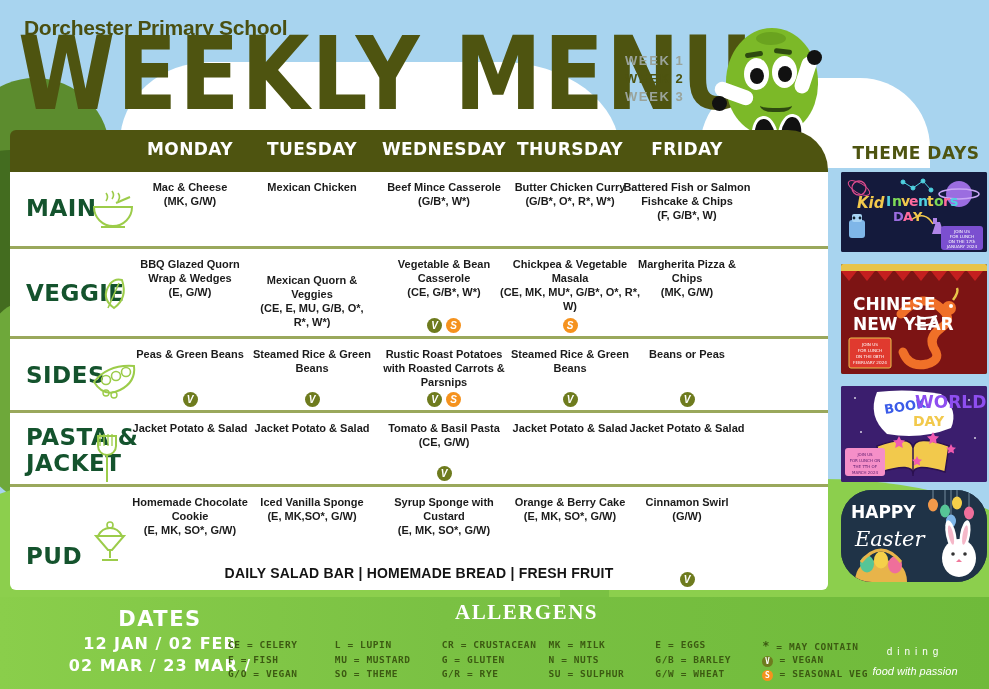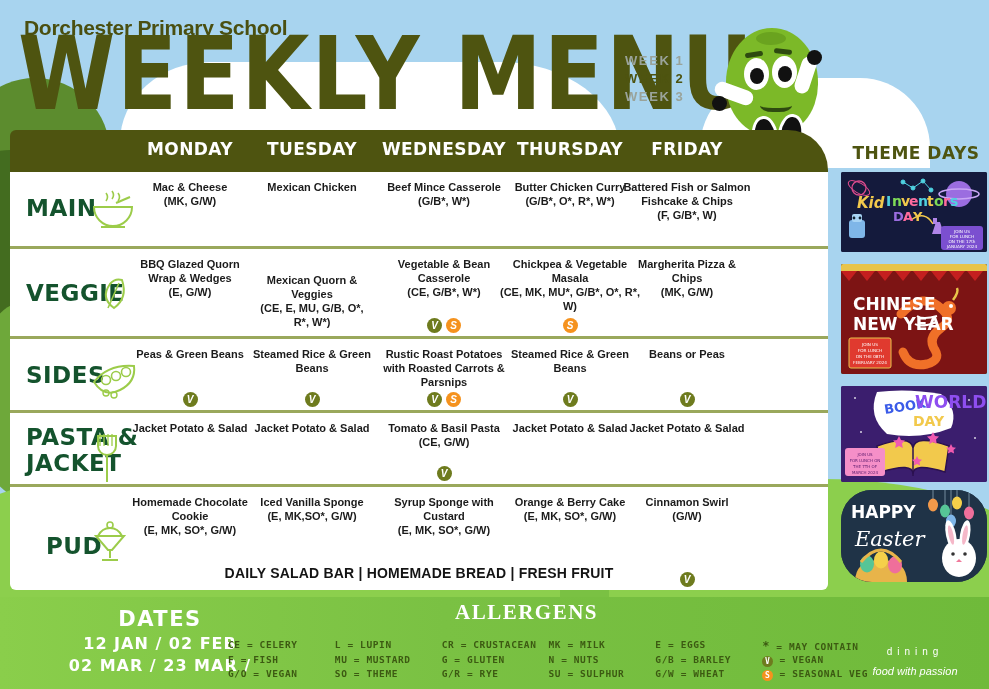--- a/index.html
+++ b/index.html
@@ -237,21 +237,21 @@
                 <path d="M12 4 v12 M16 4 v12 M20 4 v12 M24 4 v12" stroke="#9ccc4a" stroke-width="1.3"></path>
               </svg></span>
             <div class="cell" style="left: 120px; width: 120px; top: 8px;"><span>Jacket Potato &amp; Salad</span></div>
             <div class="cell" style="left: 242px; width: 120px; top: 8px;"><span>Jacket Potato &amp; Salad</span></div>
             <div class="cell" style="left: 364px; width: 140px; top: 8px; text-align: center;"><span>Tomato &amp; Basil Pasta</span><span class="alg">(CE, G/W)</span></div>
             <div class="badges" style="left: 364px; width: 140px; top: 50px;"><span class="badge v">V</span></div>
             <div class="cell" style="left: 490px; width: 140px; top: 8px;"><span>Jacket Potato &amp; Salad</span></div>
             <div class="cell" style="left: 612px; width: 130px; top: 8px;"><span>Jacket Potato &amp; Salad</span></div>
           </div>
           <div class="row" style="top: 312px; height: 106px;">
-            <div class="rowlabel" style="top: 46px; margin-left: 20px;">PUD</div>
+            <div class="rowlabel" style="top: 56px;">PUD</div>
             <span style="position: absolute; left: 78px; top: 33px; width: 50px; height: 44px;"><svg viewBox="0 0 44 44" width="44" height="44">
                 <path d="M8 16 h28 l-12 14 h-4 z" fill="none" stroke="#9ccc4a" stroke-width="2"></path>
                 <path d="M22 30 v8 M14 40 h16" stroke="#9ccc4a" stroke-width="2"></path>
                 <path d="M10 16 q4 -8 12 -8 q8 0 12 8" fill="none" stroke="#9ccc4a" stroke-width="2"></path>
                 <circle cx="22" cy="5" r="3" fill="none" stroke="#9ccc4a" stroke-width="1.6"></circle>
               </svg></span>
             <div class="cell" style="left: 120px; width: 120px; top: 8px;"><span>Homemade Chocolate Cookie</span><span class="alg">(E, MK, SO*, G/W)</span></div>
             <div class="cell" style="left: 242px; width: 120px; top: 8px;"><span>Iced Vanilla Sponge</span><span class="alg">(E, MK,SO*, G/W)</span></div>
             <div class="cell" style="left: 364px; width: 140px; top: 8px;"><span>Syrup Sponge with Custard</span><span class="alg">(E, MK, SO*, G/W)</span></div>
             <div class="cell" style="left: 490px; width: 140px; top: 8px;"><span>Orange &amp; Berry Cake</span><span class="alg">(E, MK, SO*, G/W)</span></div>

